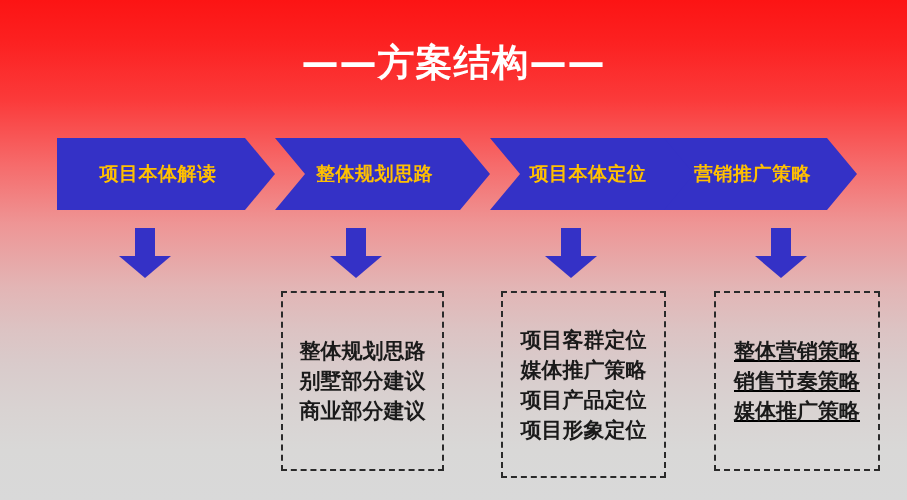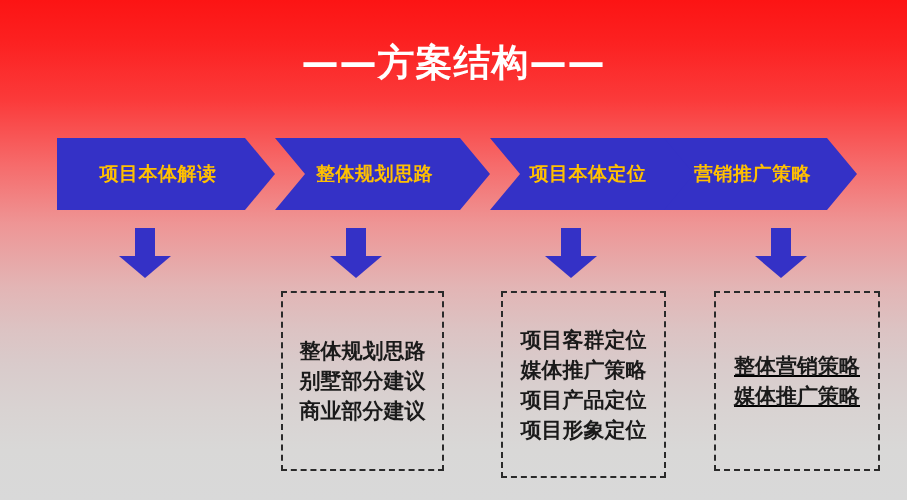--- a/index.html
+++ b/index.html
@@ -200,16 +200,17 @@
 
   <div class="dbox" style="left:501px; top:291px; width:165px; height:187px;">
     <div class="line">项目客群定位</div>
     <div class="line">媒体推广策略</div>
     <div class="line">项目产品定位</div>
     <div class="line">项目形象定位</div>
   </div>
 
   <div class="dbox" style="left:714px; top:291px; width:166px; height:180px;text-decoration:underline;">
     <div class="line">整体营销策略</div>
+    <div class="line">销售节奏策略</div>
     <div class="line">媒体推广策略</div>
   </div>
 
 </div>
 
 </body></html>

